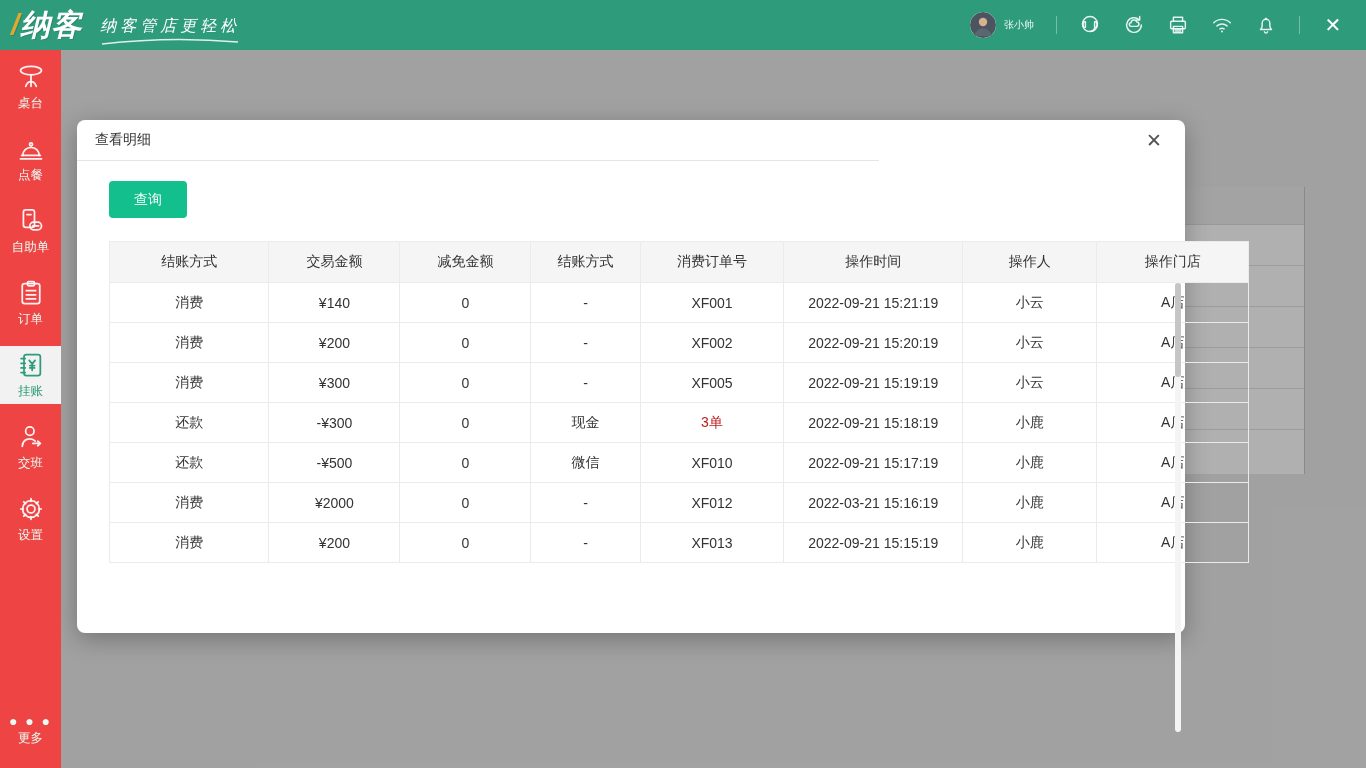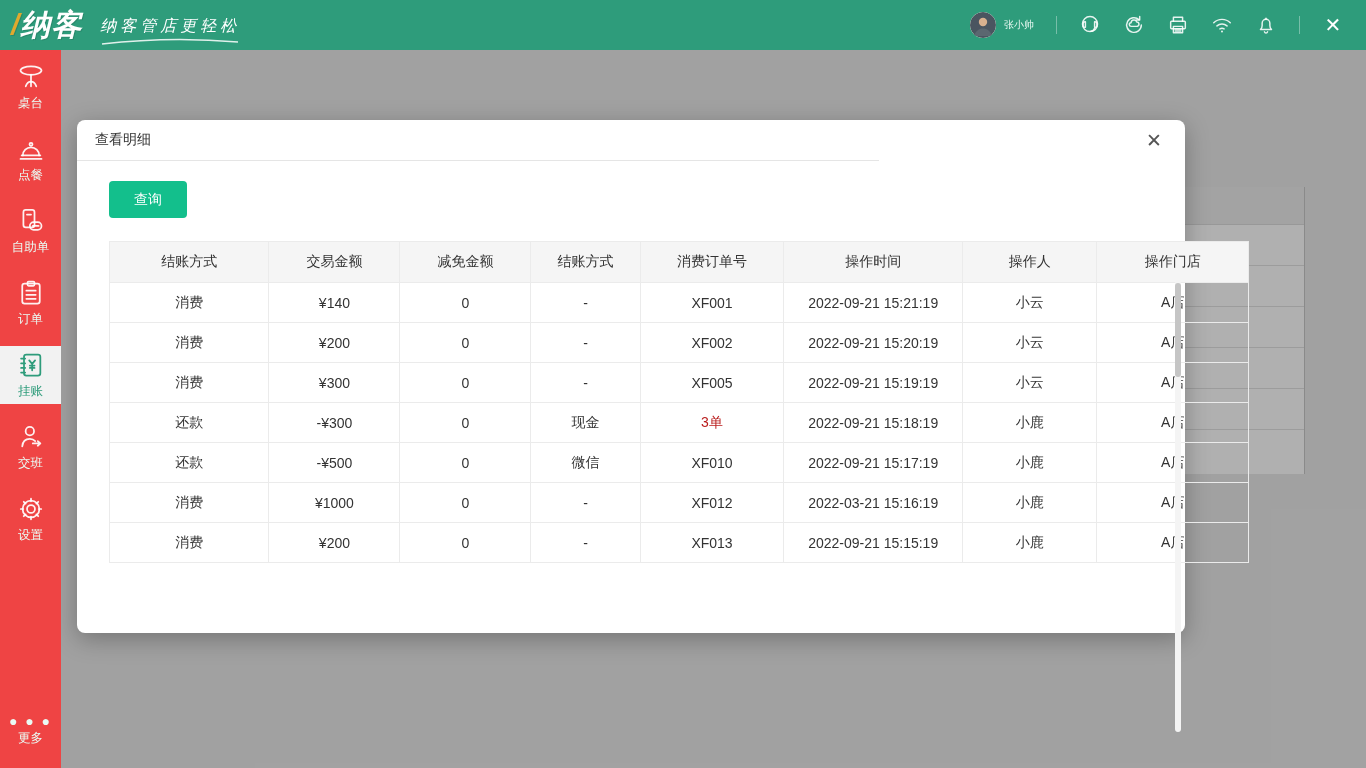--- a/index.html
+++ b/index.html
@@ -324,21 +324,21 @@
             <td>-¥500</td>
             <td>0</td>
             <td>微信</td>
             <td>XF010</td>
             <td>2022-09-21 15:17:19</td>
             <td>小鹿</td>
             <td>A店</td>
           </tr>
           <tr>
             <td>消费</td>
-            <td>¥1000</td>
+            <td>¥2000</td>
             <td>0</td>
             <td>-</td>
             <td>XF012</td>
             <td>2022-03-21 15:16:19</td>
             <td>小鹿</td>
             <td>A店</td>
           </tr>
           <tr>
             <td>消费</td>
             <td>¥200</td>

